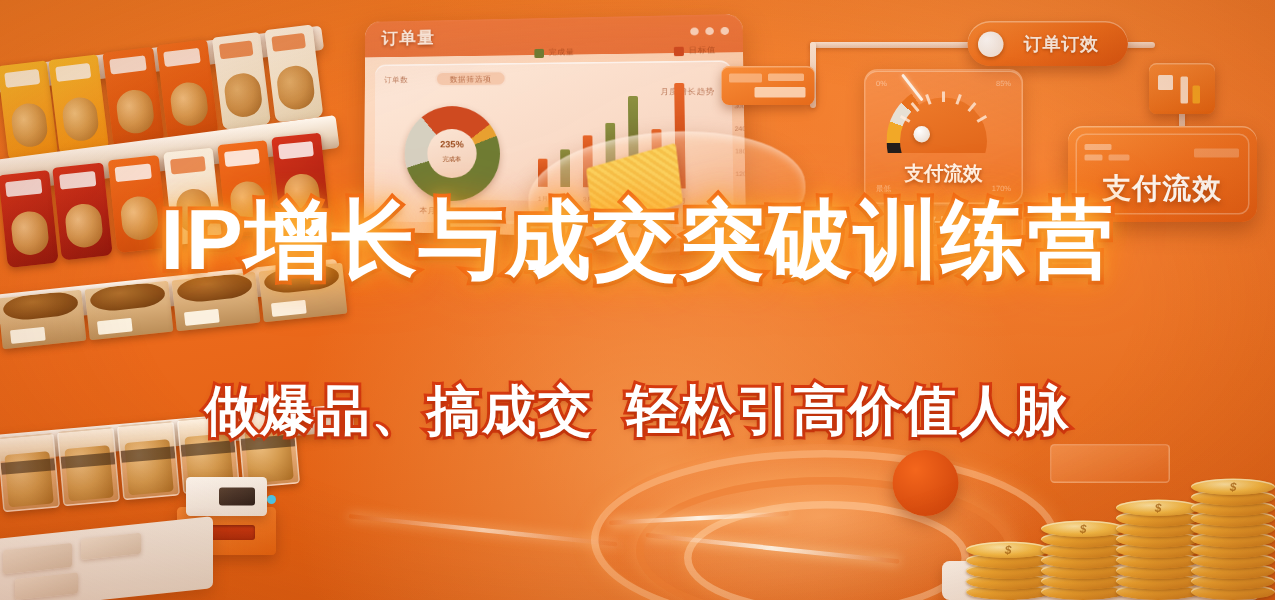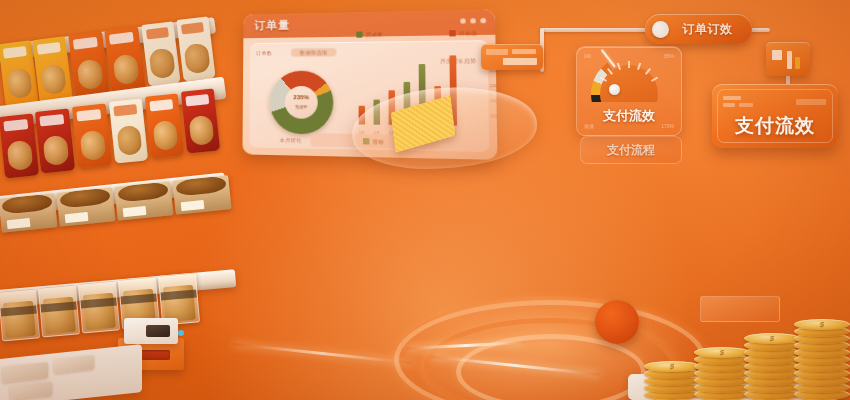--- a/index.html
+++ b/index.html
@@ -489,14 +489,22 @@
       <i class="coin" style="bottom:49px"></i>
       <i class="coin" style="bottom:56px"></i>
     <i class="coin" style="bottom:63px"></i>
     <i class="coin top" style="bottom:70px">
         <span class="dollar">$</span>
       </i>
   </div>
 
   <div class="vig"></div>
 
+  <div class="headline">
+    <div class="h1">IP增长与成交突破训练营</div>
+  </div>
+  <div class="sub3-wrap">
+    <div class="h3">
+      <span>做爆品、搞成交</span><span class="gap"></span><span>轻松引高价值人脉</span>
+    </div>
+  </div>
 
 </div>
 
 </body></html>

